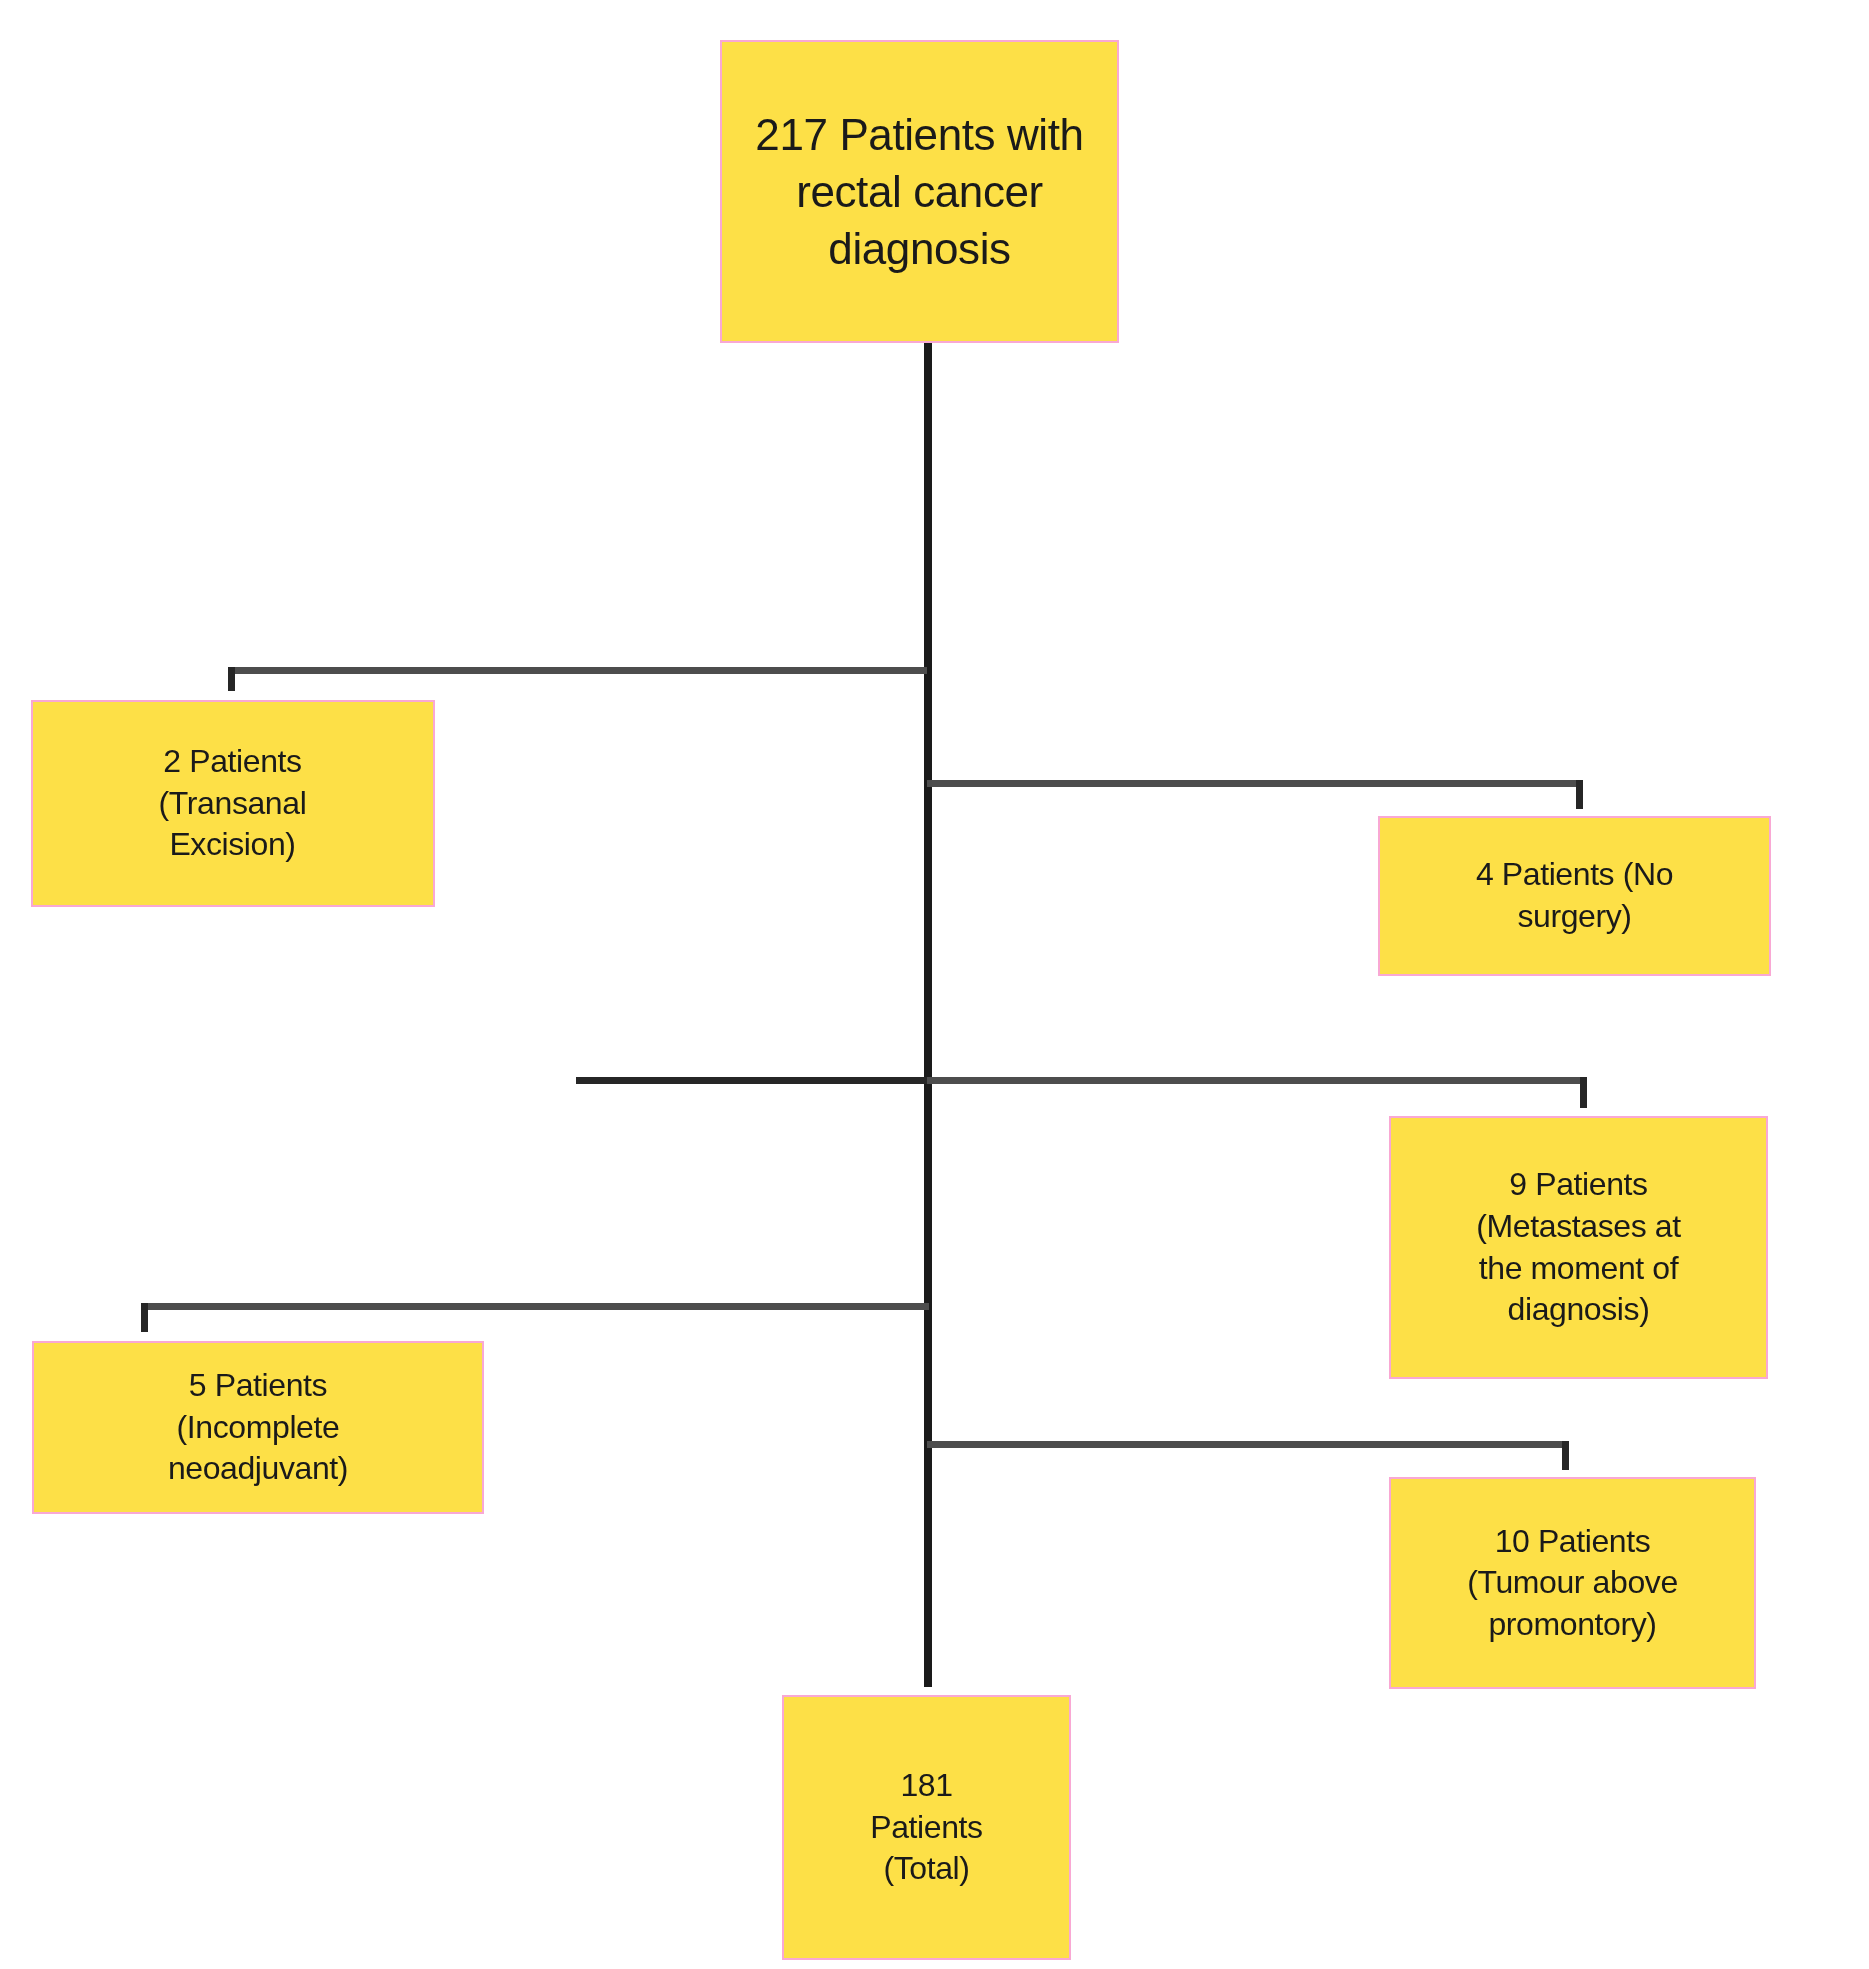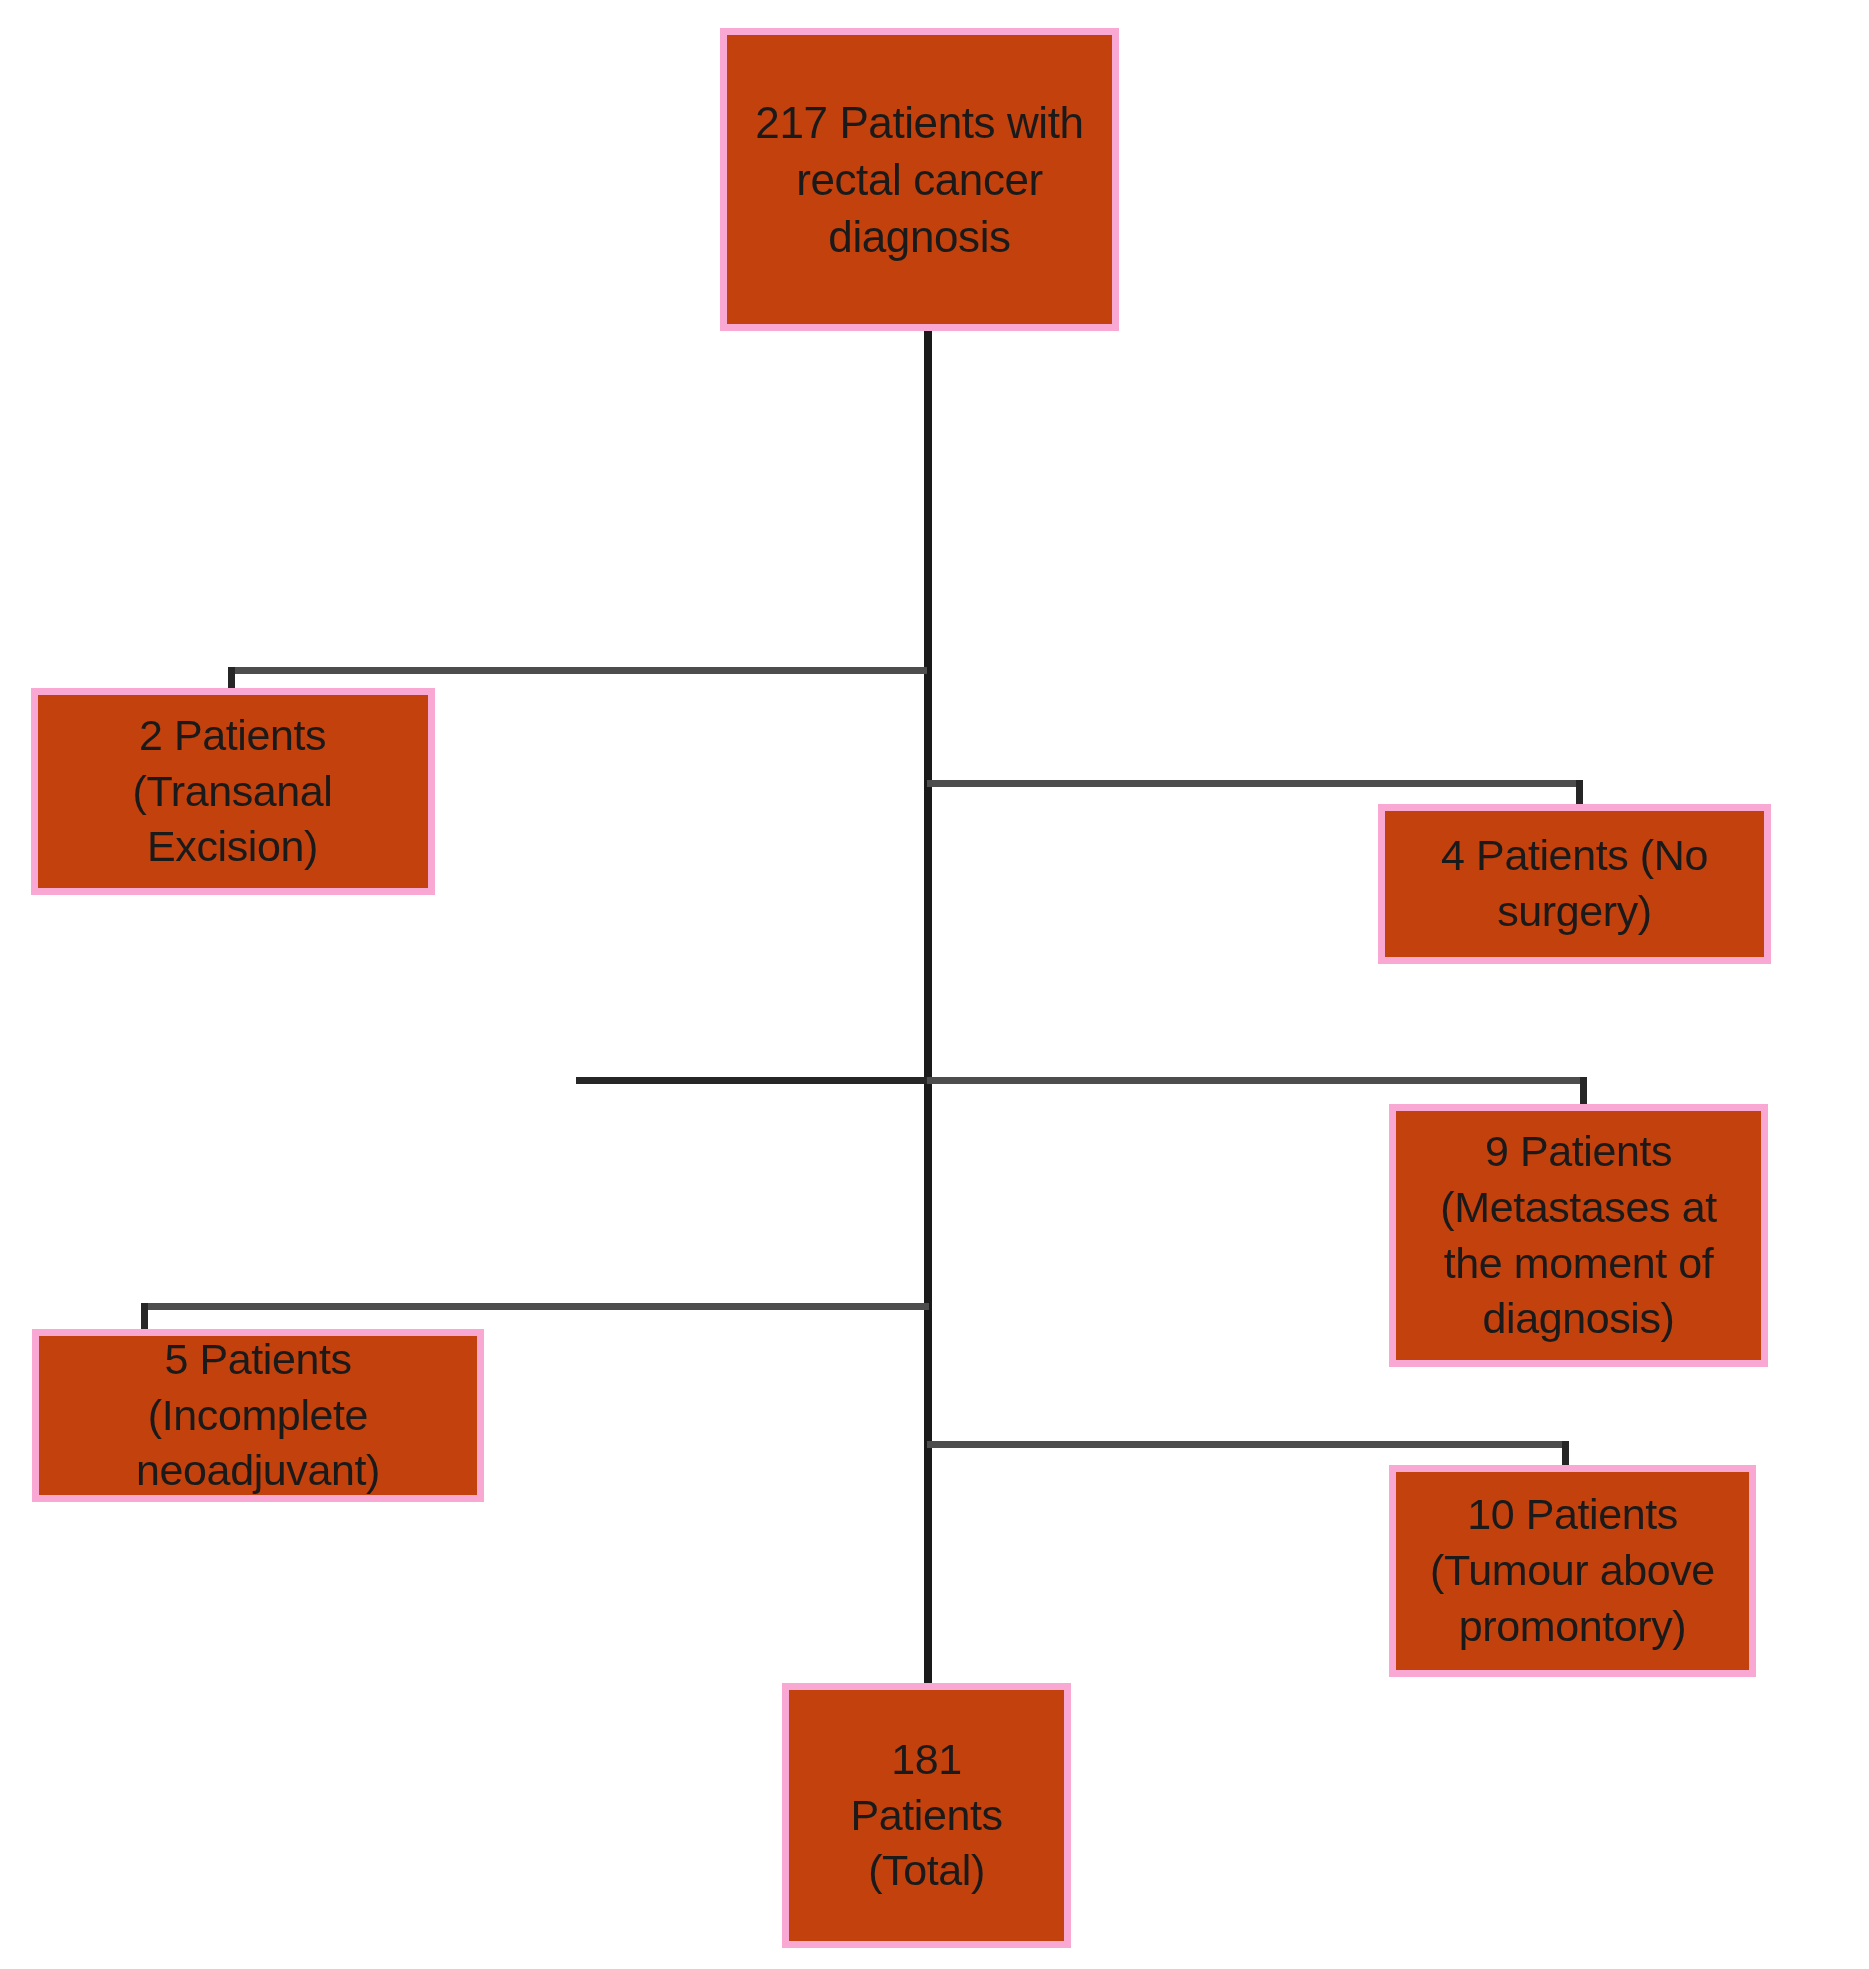--- a/index.html
+++ b/index.html
@@ -15,30 +15,31 @@
     position: relative;
     width: 1870px;
     height: 1969px;
     background: #ffffff;
     overflow: hidden;
   }
   
   .node {
     position: absolute;
     box-sizing: border-box;
-    background: #c2410c;
-    border: 7px solid #f9a8d4;
+    background: #fde047;
+    border: 2px solid #f9a8d4;
     display: flex;
     align-items: center;
     justify-content: center;
     text-align: center;
     z-index: 3;
+    margin-top: 12px;
   }
   .node .txt {
-    font-size: 43px;
+    font-size: 32px;
     line-height: 1.30;
     letter-spacing: -0.4px;
     color: #1a1a1a;
     white-space: pre-line;
     padding: 0 11.2px;
   }
   
   #node-root      { left: 720px;  top: 28px;   width: 399px; height: 303px; }
   #node-root .txt { font-size: 44px; }
 

